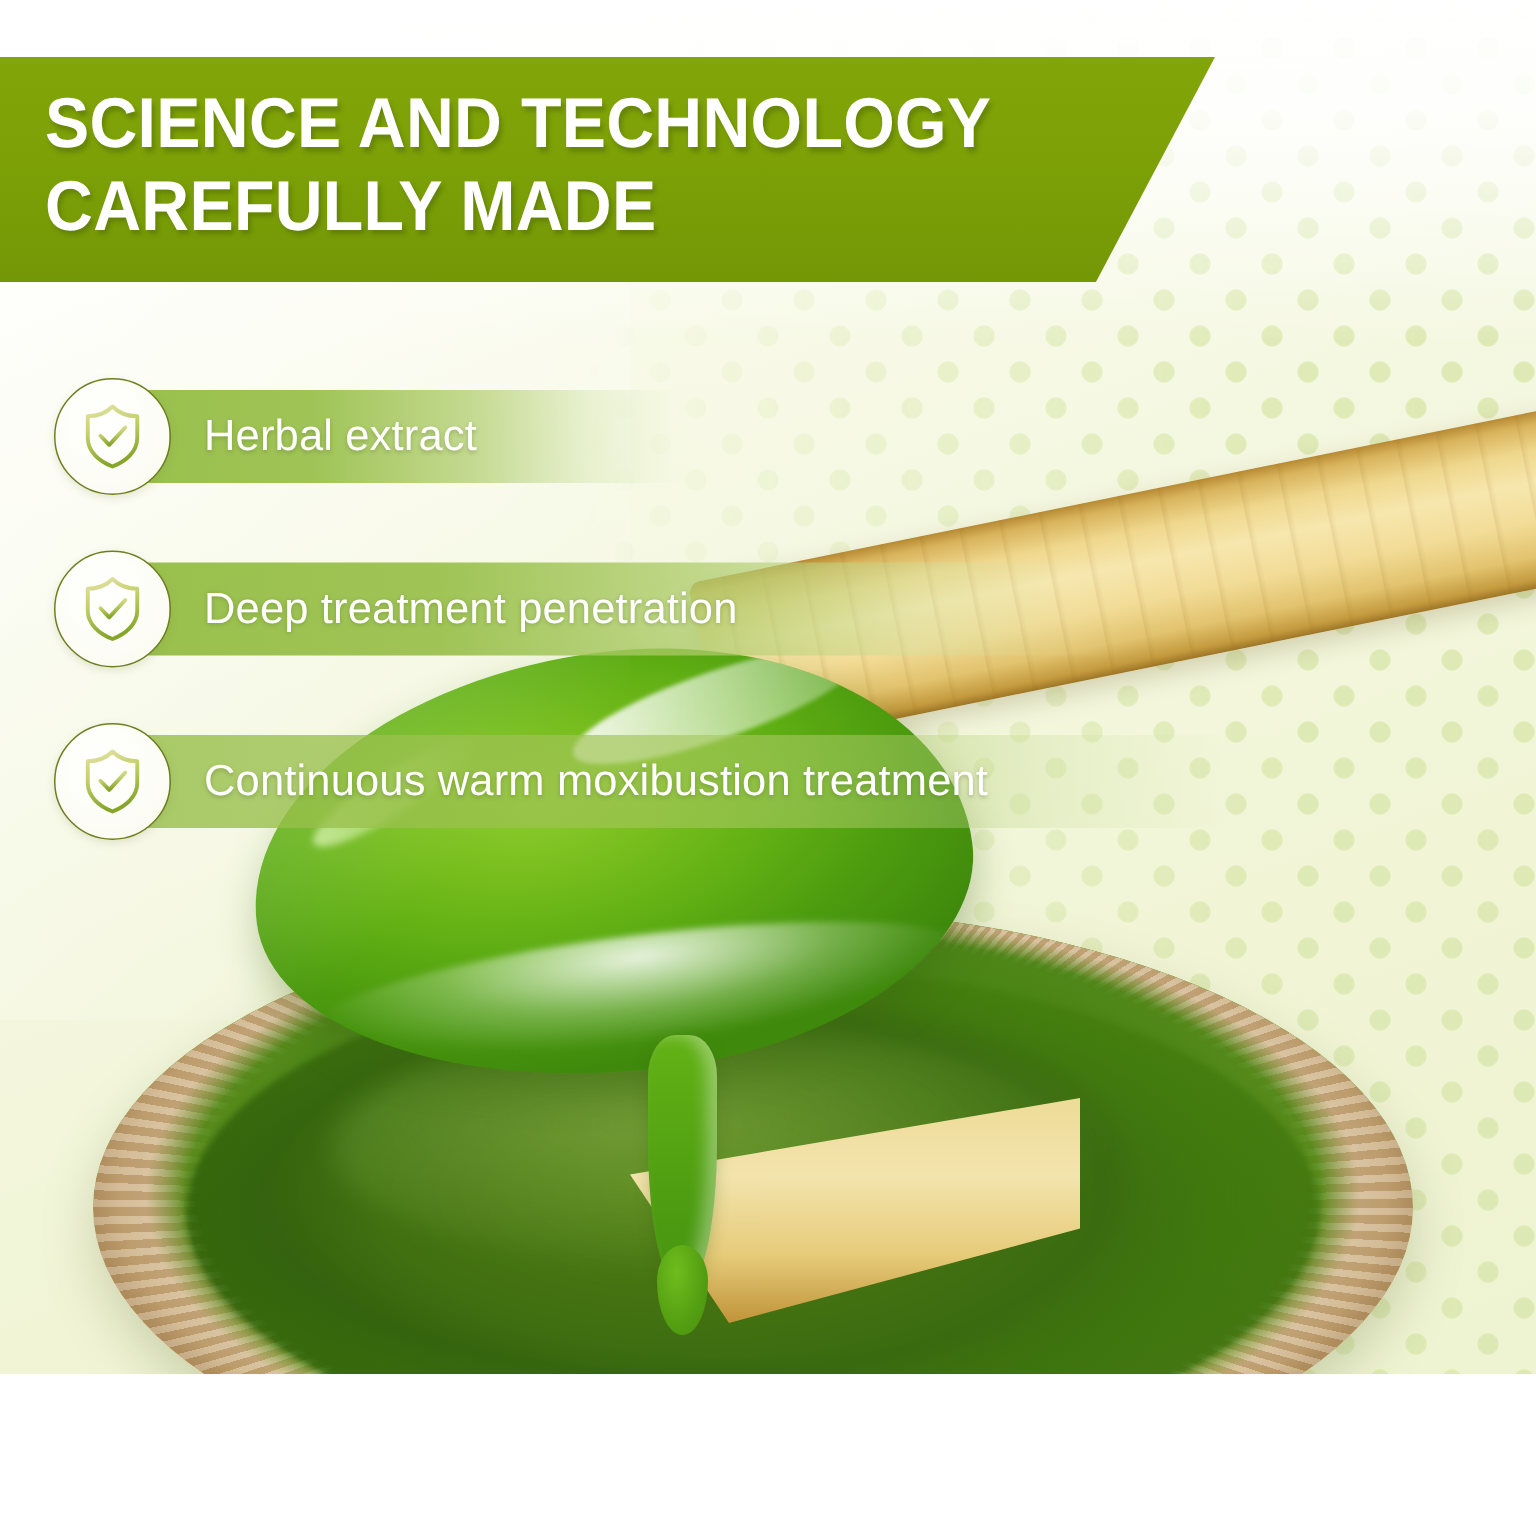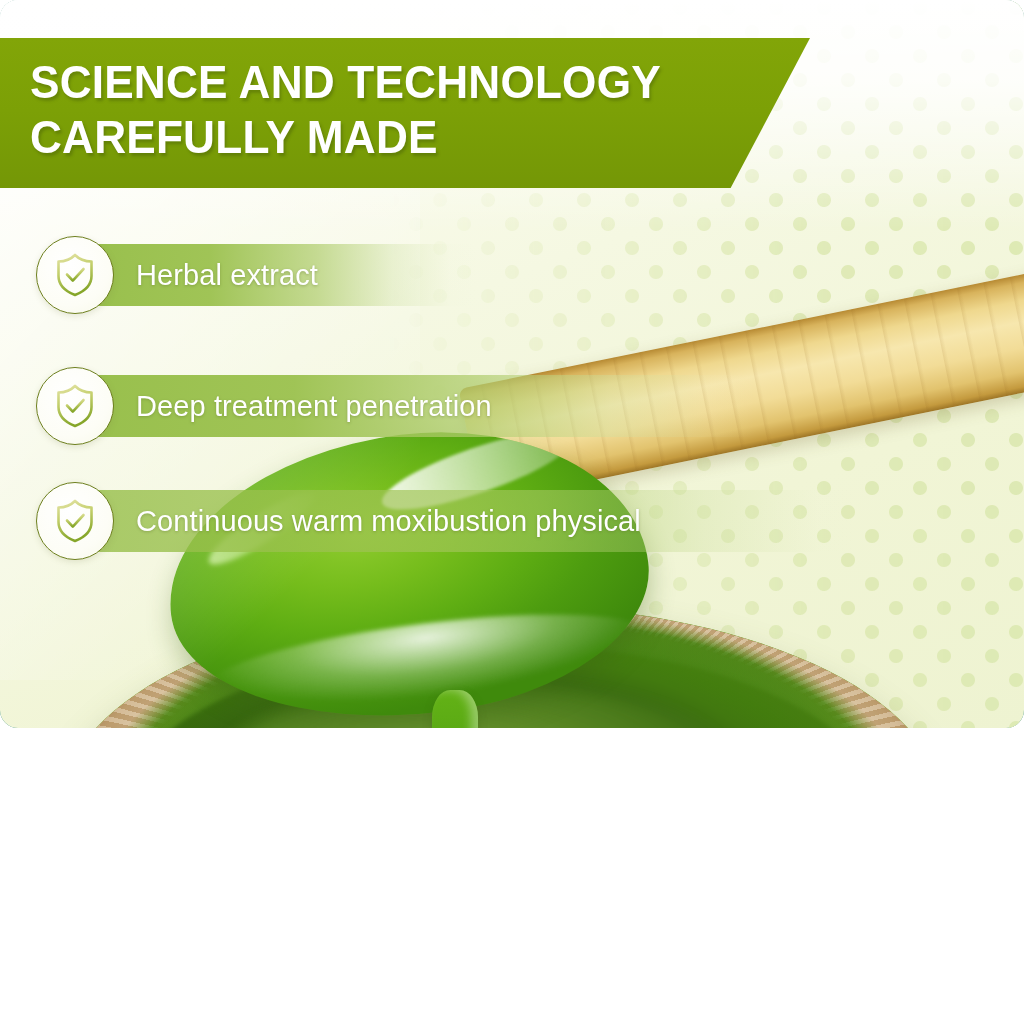--- a/index.html
+++ b/index.html
@@ -4,25 +4,24 @@
 <title>Science and Technology Carefully Made</title>
 <style>
   html, body {
     margin: 0;
     padding: 0;
     background: #ffffff;
   }
   #stage {
     position: relative;
     width: 1024px;
-    height: 728px;
+    height: 916px;
     overflow: hidden;
     background: #0f766e;
     font-family: "Liberation Sans", sans-serif;
-    border-radius: 18px;
     -webkit-font-smoothing: antialiased;
   }
 
   
   .bg-base {
     position: absolute;
     inset: 0;
     background:
       linear-gradient(160deg, #fdfdf5 0%, #fbfcee 18%, #f5f8e2 42%, #f1f5d6 70%, #eef3d1 100%);
   }
@@ -281,21 +280,21 @@
     color: #ffffff;
     font-family: "Liberation Sans", sans-serif;
     font-weight: 400;
     font-size: 29px;
     line-height: 34px;
     letter-spacing: .1px;
     white-space: nowrap;
     text-shadow: 0 1px 3px rgba(90,110,40,.40);
   }
 
-  #r1 { top: 236px; }
+  #r1 { top: 252px; }
   #r2 { top: 367px; }
   #r3 { top: 482px; }
 </style>
 </head>
 <body>
 
 <div id="stage">
 
   <div class="bg-base"></div>
   <div class="bg-dots"></div>
@@ -358,16 +357,16 @@
   </div>
 
   <div class="feature" id="r3">
     <div class="feature-bar translucent" style="width:760px"></div>
     <div class="badge">
       <svg width="44" height="46" viewBox="0 0 44 46" aria-hidden="true">
         <path d="M22 3 C17 8 10 9.5 5.5 9.5 L5.5 24 C5.5 33 13 39.5 22 43 C31 39.5 38.5 33 38.5 24 L38.5 9.5 C34 9.5 27 8 22 3 Z" fill="none" stroke="url(#sg1)" stroke-width="2.6" stroke-linejoin="round"></path>
         <path d="M14 22.5 L19.8 28.6 L30.5 17" fill="none" stroke="url(#sg1)" stroke-width="2.6" stroke-linecap="round" stroke-linejoin="round"></path>
       </svg>
     </div>
-    <div class="feature-label">Continuous warm moxibustion physical</div>
+    <div class="feature-label">Continuous warm moxibustion treatment</div>
   </div>
 
 </div>
 
 </body></html>

